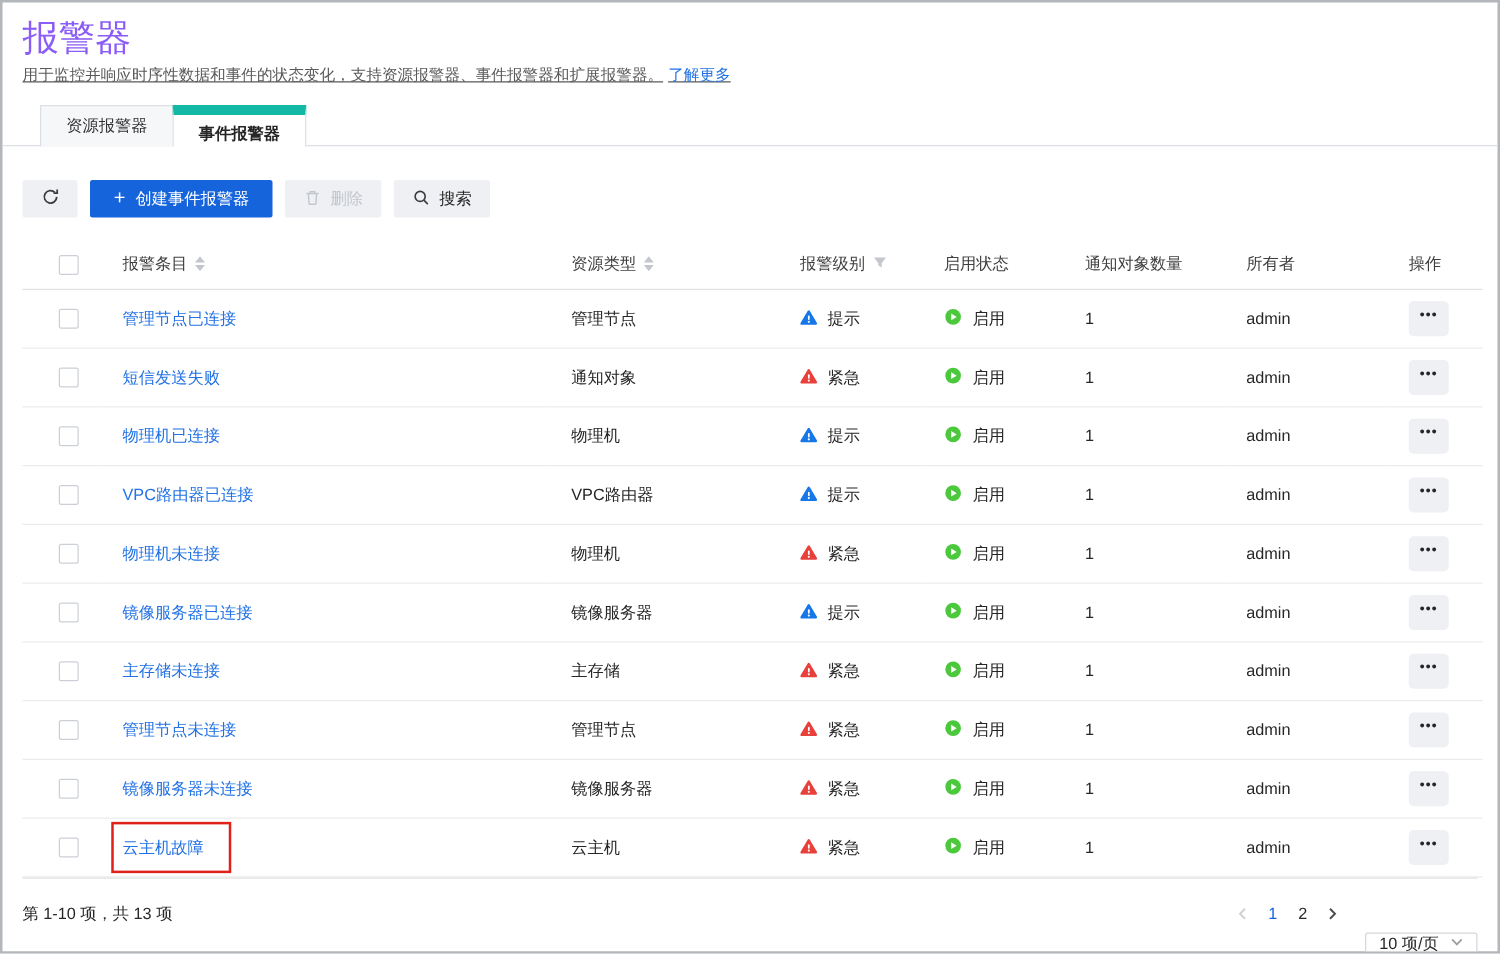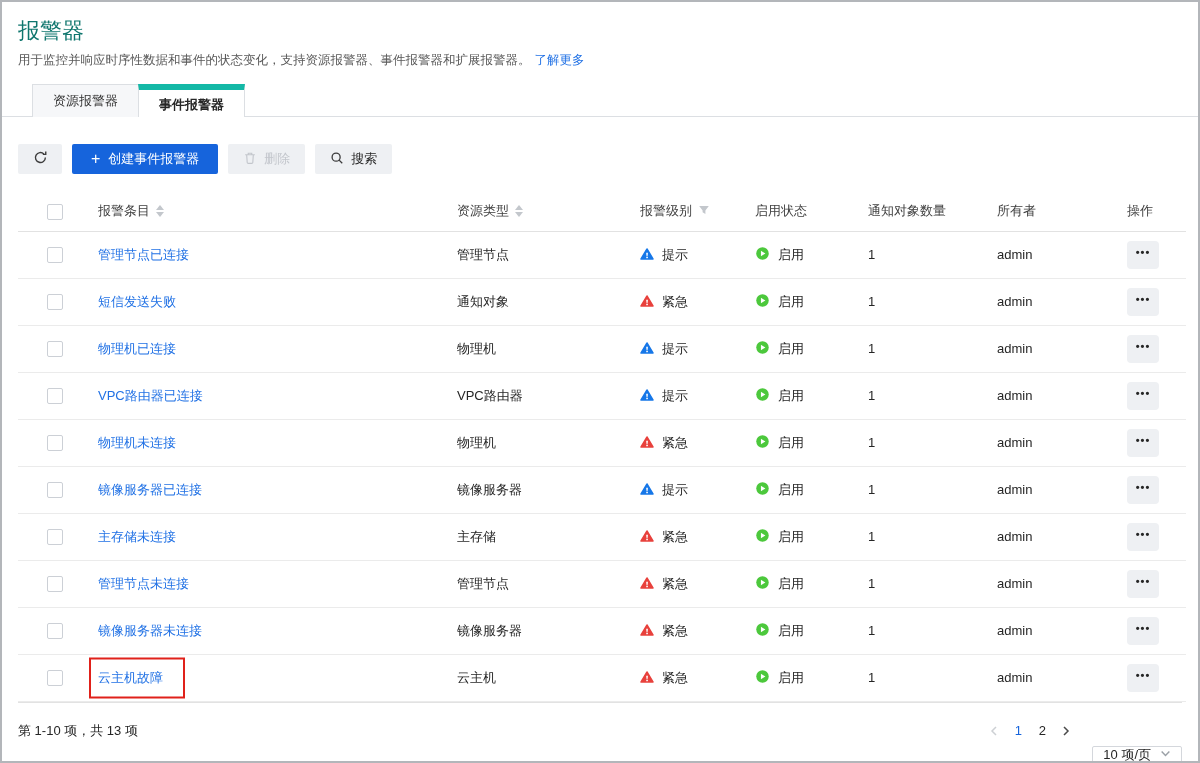--- a/index.html
+++ b/index.html
@@ -4,33 +4,33 @@
 <style>
   * { box-sizing: border-box; }
   html,body { margin:0; padding:0; background:#fff; }
   body { font-family:"Liberation Sans","DejaVu Sans",sans-serif; }
   .frame {
     width:1200px; height:763px; border:2px solid #b3b6ba; background:#fff;
     position:relative; overflow:hidden;
   }
   
   .page-header { padding:14px 16px 0 16px; }
-  .page-title { margin:0; font-size:22px; font-weight:400; color:#0f766e; line-height:30px; }
-  .page-sub { margin:6px 0 0 0; font-size:12.5px; color:#595959; line-height:17px; }
+  .page-title { margin:0; font-size:29px; font-weight:400; color:#8b5cf6; line-height:30px; }
+  .page-sub { margin:6px 0 0 0; font-size:12.5px; color:#595959; line-height:17px;text-decoration:underline; }
   .learn-more { color:#2272E5; text-decoration:none; margin-left:4px; cursor:pointer; }
   
   .tabbar { display:flex; margin-top:15px; padding-left:30px; border-bottom:1px solid #dcdfe3; }
   .tab {
     height:33px; line-height:31px; padding:0 20px; font-size:13px; color:#333;
     background:#f6f7f9; border:1px solid #dcdfe3; border-bottom:none; margin-bottom:-1px;
     border-right:none; cursor:pointer;
   }
   .tab:last-of-type { border-right:1px solid #dcdfe3; }
   .tab.active {
-    background:#fff; border-top:6px solid #14b8a6; font-weight:bold; color:#262626;
+    background:#fff; border-top:8px solid #14b8a6; font-weight:bold; color:#262626;
     line-height:30px; position:relative; z-index:2; border-right:1px solid #dcdfe3;
   }
   .tab.active::after { content:""; position:absolute; left:0; right:0; bottom:-1px; height:1px; background:#fff; }
   
   .toolbar { display:flex; gap:10px; margin:27px 16px 0 16px; }
   .btn {
     height:30px; border:none; border-radius:2px; background:#eef0f3; color:#262626;
     font-size:13px; display:inline-flex; align-items:center; gap:7px; padding:0 15px;
     cursor:pointer; font-family:inherit;
   }

